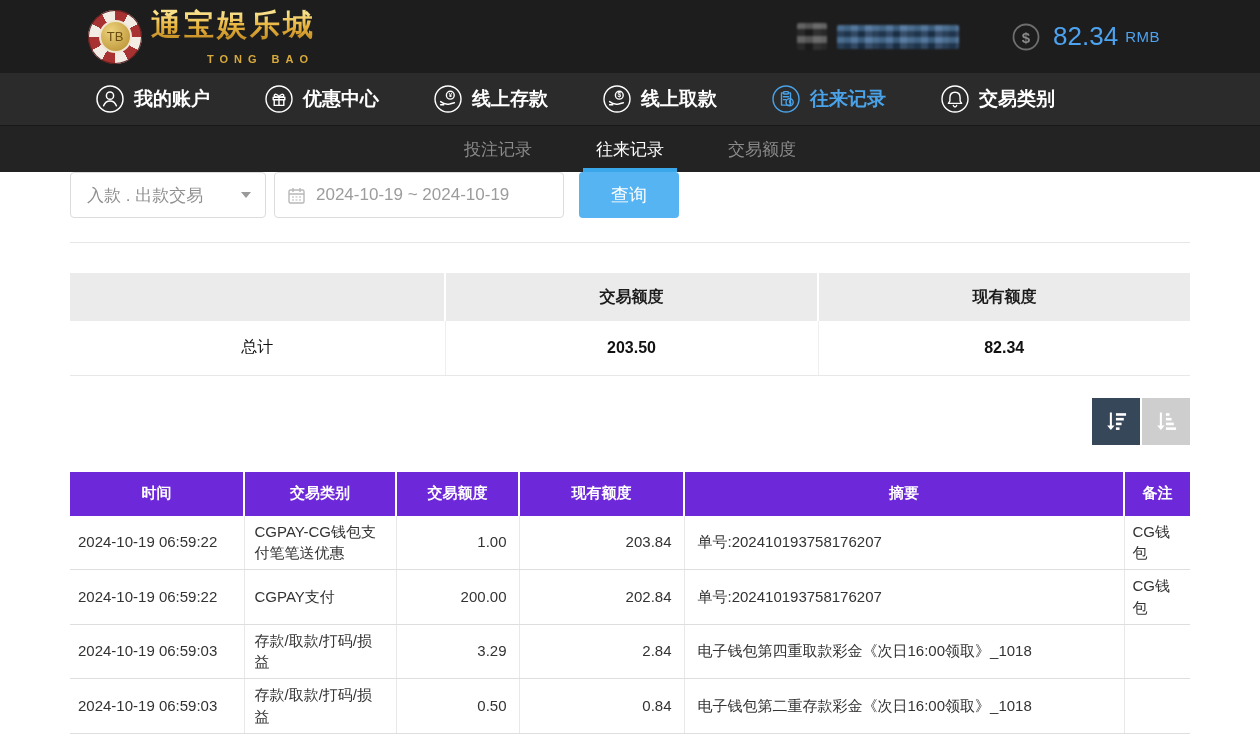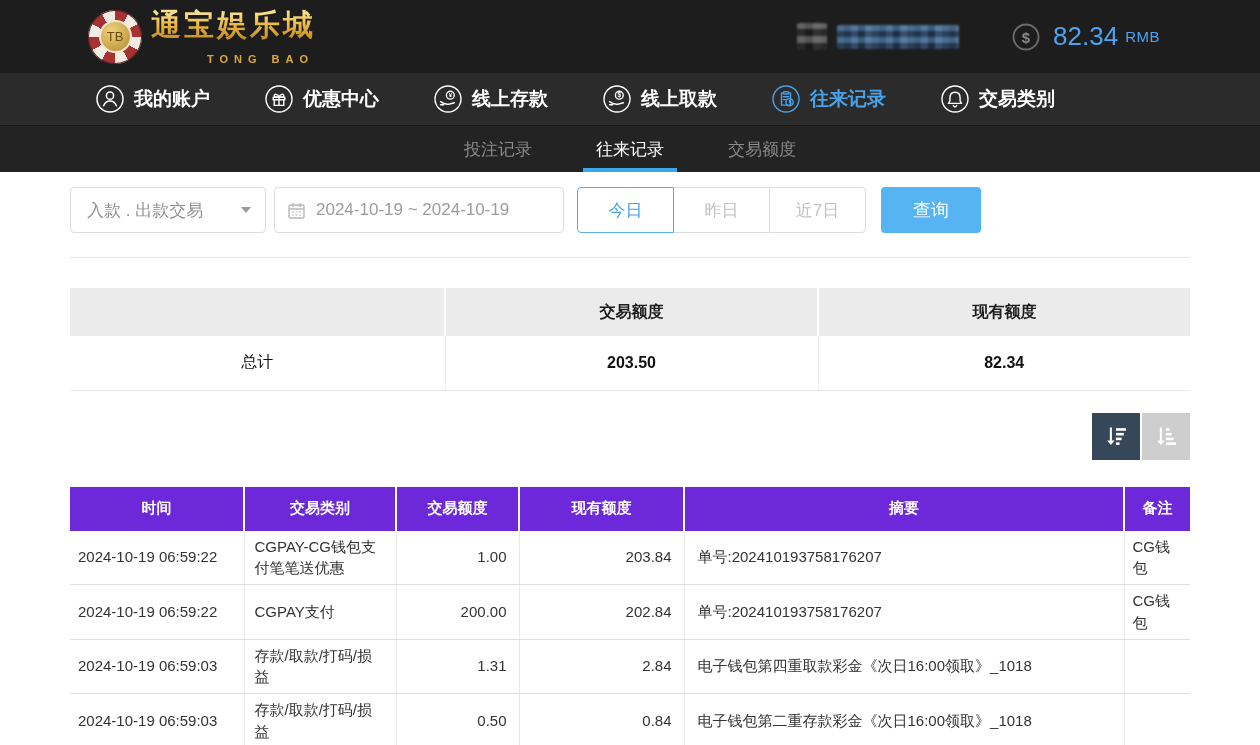--- a/index.html
+++ b/index.html
@@ -55,21 +55,21 @@
     display:flex; justify-content:center; gap:38px; }
   .subtab { position:relative; display:flex; align-items:center; padding:0 13px;
     font-size:17px; color:#8b8b8b; cursor:pointer; }
   .subtab.active { color:#fff; }
   .subtab.active::after { content:""; position:absolute; left:0; right:0; bottom:0;
     height:4px; background:#3aa7ea; }
 
   .content { width:1120px; margin:0 auto; }
 
   
-  .filters { margin-top:15px; display:flex; align-items:center; }
+  .filters { display:flex; align-items:center; }
   .select-box { width:196px; height:46px; border:1px solid #dcdcdc; border-radius:4px;
     display:flex; align-items:center; justify-content:space-between; padding:0 14px 0 16px;
     font-size:17px; color:#8f8f8f; cursor:pointer; background:#fff; }
   .caret-down { width:0; height:0; border-left:5px solid transparent;
     border-right:5px solid transparent; border-top:6px solid #9a9a9a; }
   .date-box { width:290px; height:46px; margin-left:8px; border:1px solid #dcdcdc;
     border-radius:4px; display:flex; align-items:center; padding:0 12px; gap:10px;
     font-size:17px; color:#9c9c9c; cursor:pointer; background:#fff; }
   .quick-group { display:flex; margin-left:13px; }
   .quick-btn { width:97px; height:46px; background:#fff; border:1px solid #dcdcdc;
@@ -231,25 +231,20 @@
     </div>
     <div class="date-box">
       <span style="display:flex;">
         <svg width="19" height="19" viewBox="0 0 19 19" fill="none" stroke="#b8b8b8" stroke-width="1.4">
           <rect x="2" y="4" width="15" height="13" rx="1.5"></rect>
           <path d="M2 8h15M6 2v4M13 2v4"></path>
           <path d="M5 11h2M8.5 11h2M12 11h2M5 14h2M8.5 14h2M12 14h2" stroke-width="1.2"></path>
         </svg>
       </span>
       <span>2024-10-19 ~ 2024-10-19</span>
-    </div>
-    <div class="quick-group">
-      <div class="quick-btn active">今日</div>
-      <div class="quick-btn">昨日</div>
-      <div class="quick-btn">近7日</div>
     </div>
     <button class="search-btn">查询</button>
   </div>
 
   <div class="divider"></div>
 
   <table class="summary-table">
     <colgroup>
         <col style="width:375px">
         <col style="width:373px">
@@ -324,21 +319,21 @@
           <td class="c-time">2024-10-19 06:59:22</td>
           <td class="c-type">CGPAY支付</td>
           <td class="c-num">200.00</td>
           <td class="c-num">202.84</td>
           <td class="c-summary">单号:202410193758176207</td>
           <td class="c-note">CG钱包</td>
         </tr>
         <tr>
           <td class="c-time">2024-10-19 06:59:03</td>
           <td class="c-type">存款/取款/打码/损益</td>
-          <td class="c-num">1.31</td>
+          <td class="c-num">3.29</td>
           <td class="c-num">2.84</td>
           <td class="c-summary">电子钱包第四重取款彩金《次日16:00领取》_1018</td>
           <td class="c-note"></td>
         </tr>
         <tr>
           <td class="c-time">2024-10-19 06:59:03</td>
           <td class="c-type">存款/取款/打码/损益</td>
           <td class="c-num">0.50</td>
           <td class="c-num">0.84</td>
           <td class="c-summary">电子钱包第二重存款彩金《次日16:00领取》_1018</td>

